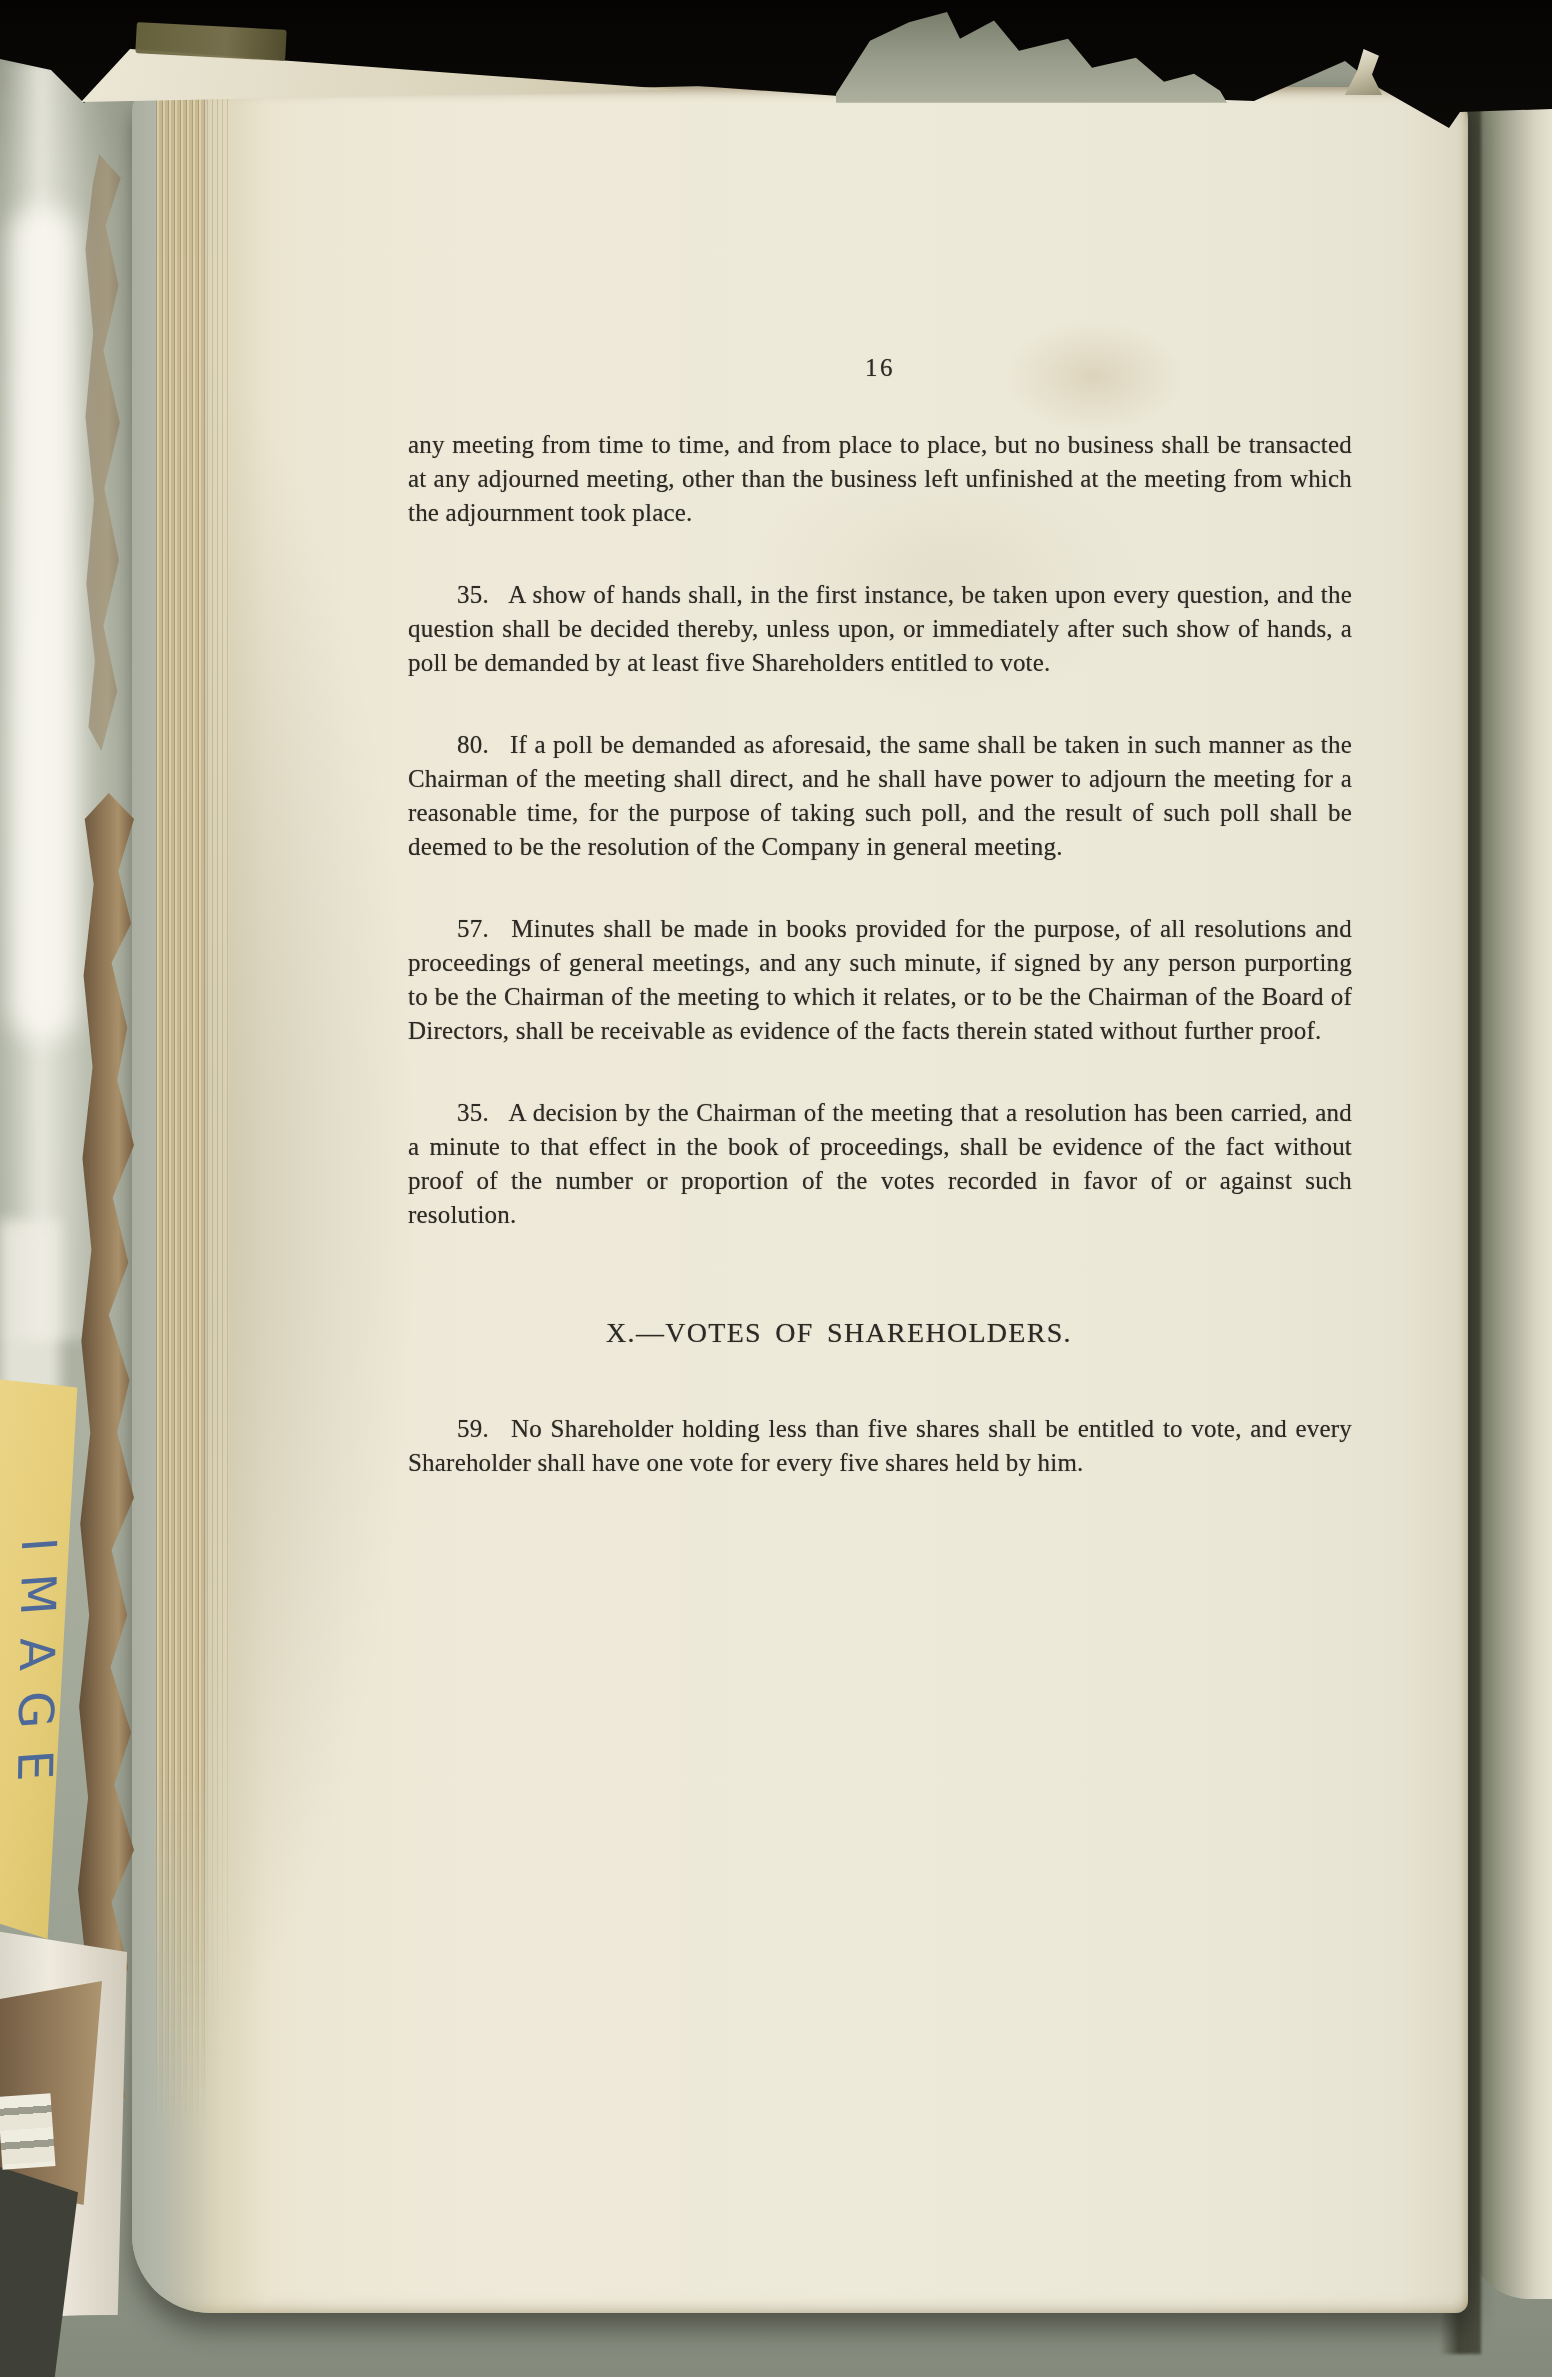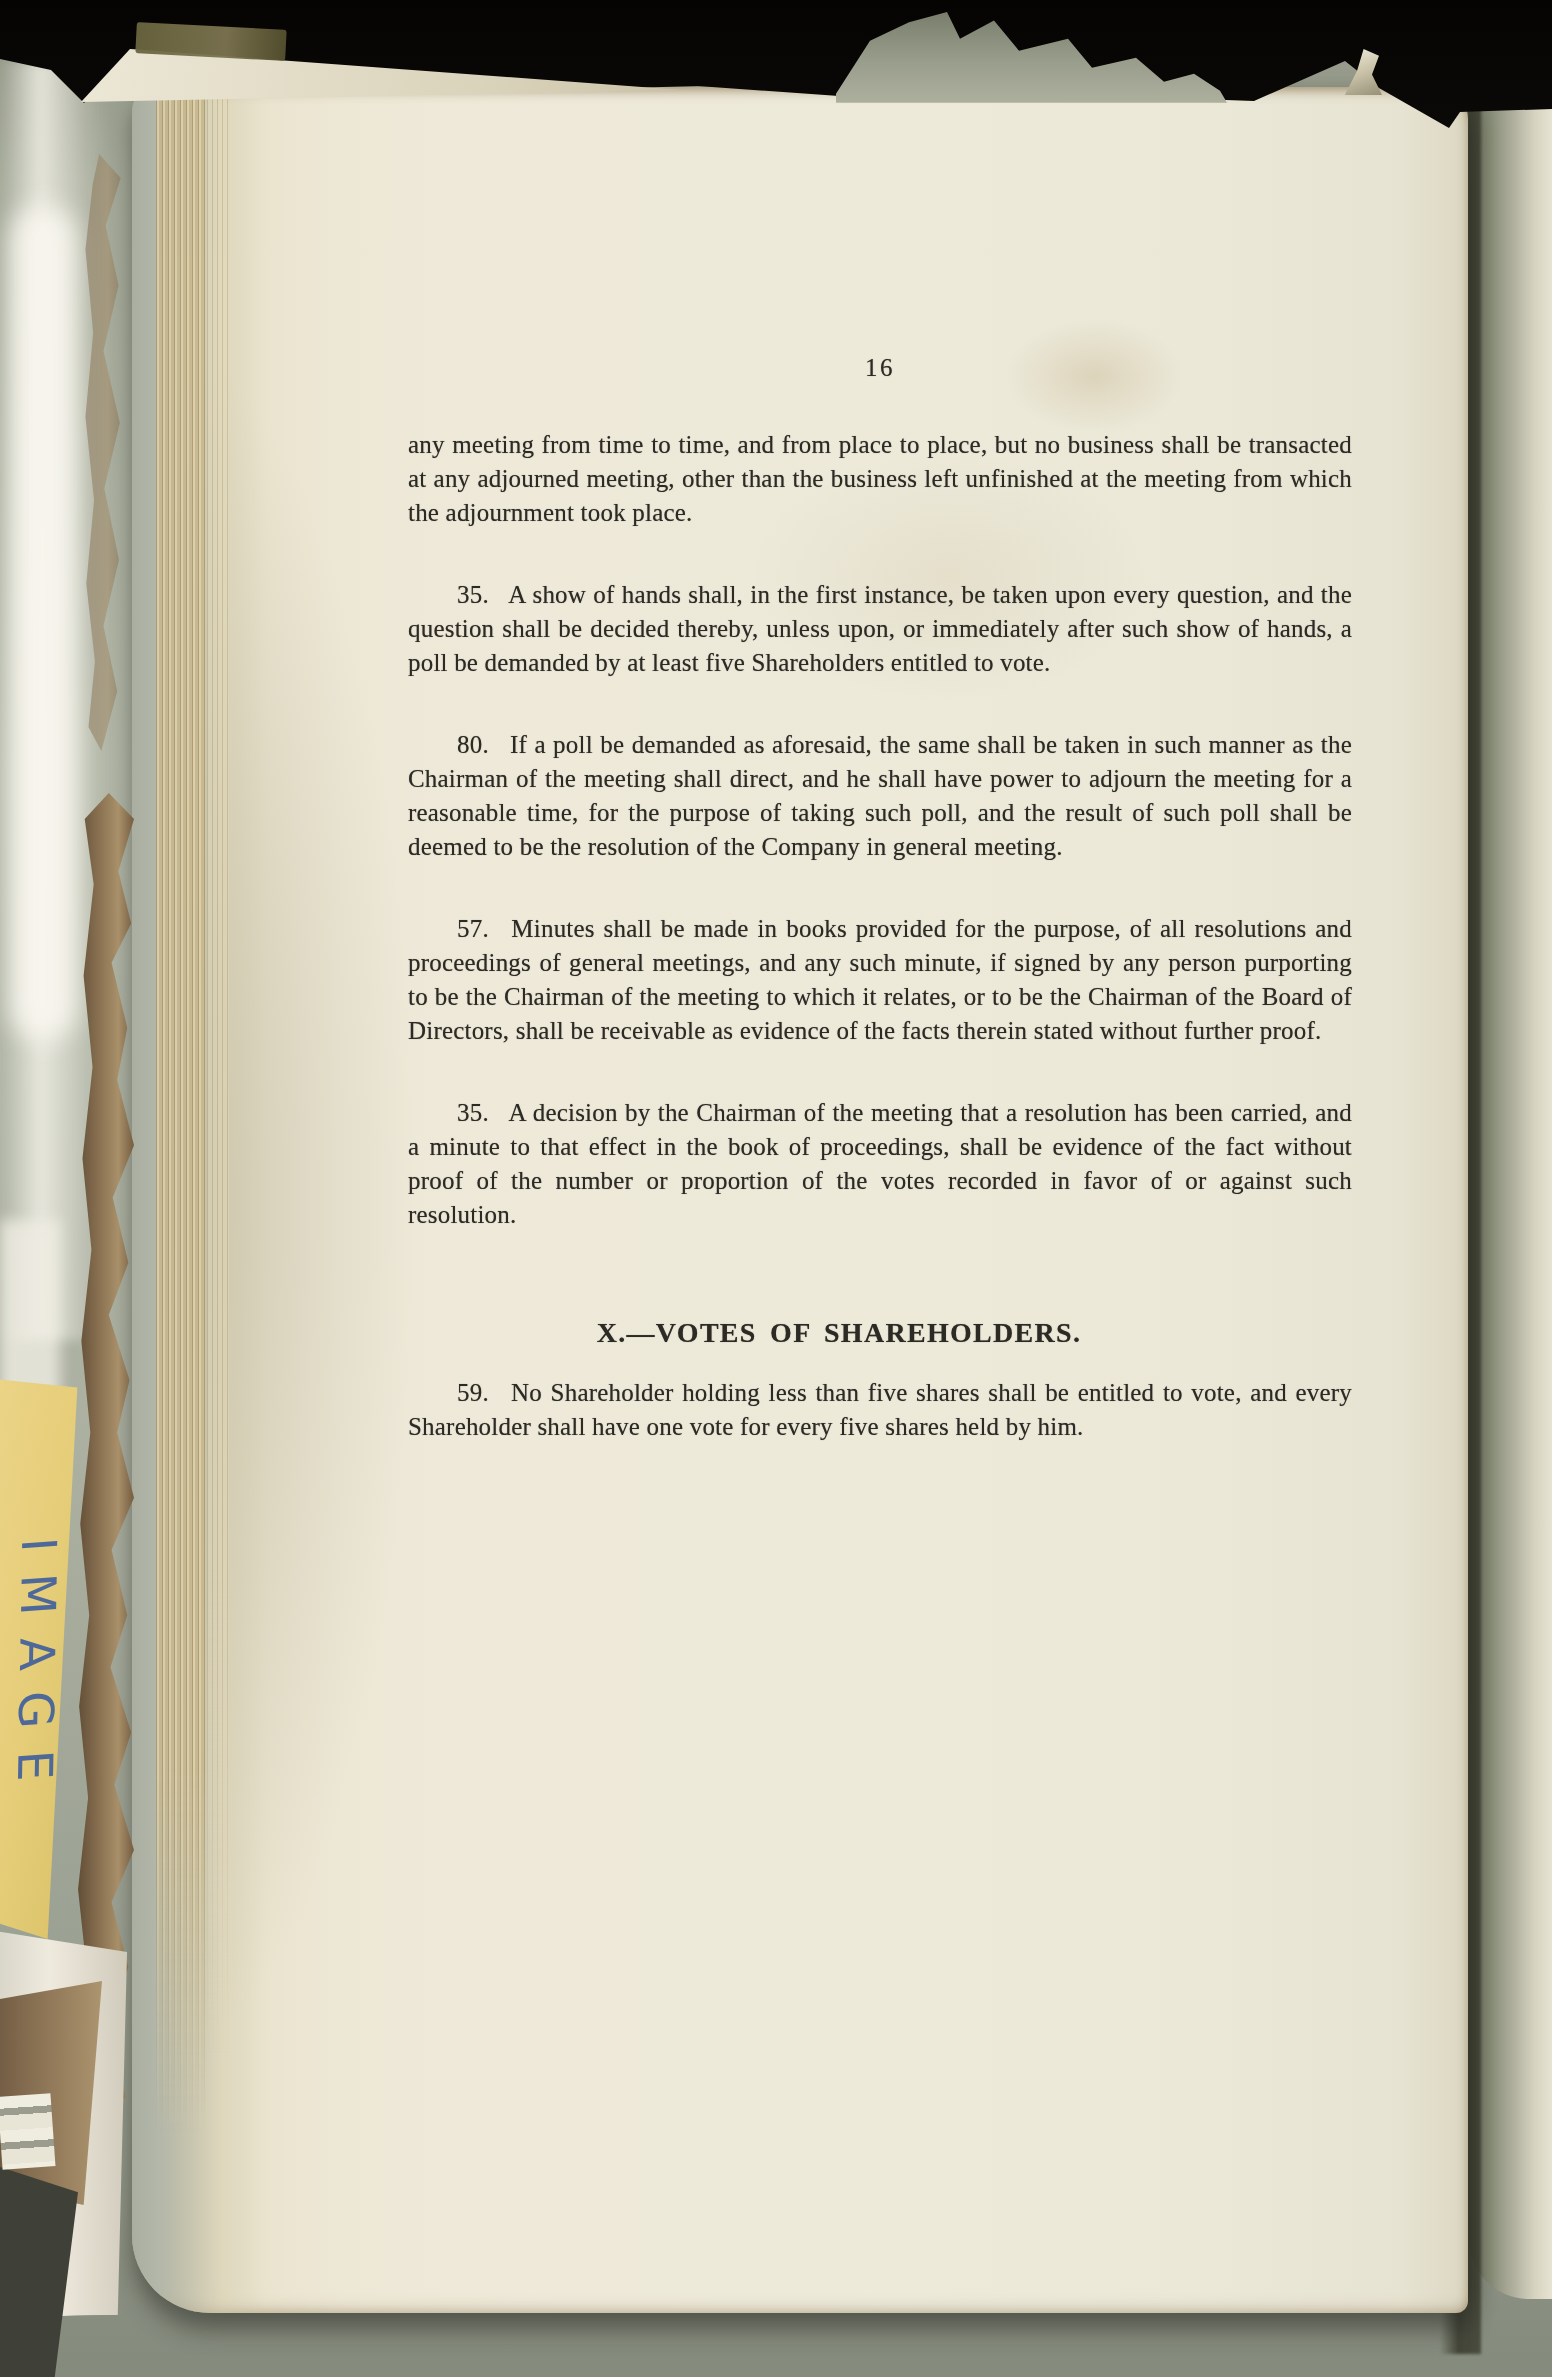--- a/index.html
+++ b/index.html
@@ -99,22 +99,22 @@
   
   .text-column{position:absolute;left:276px;top:264px;width:944px;
     color:#2c2a24;font-size:25px;line-height:34px;letter-spacing:0.2px;
     text-shadow:0 0 0.9px rgba(44,42,36,.55);}
   .pageno{text-align:center;letter-spacing:2.6px;margin:0 0 43px 0;}
   .text-column p{margin:0;text-align:justify;}
   p.cont{text-indent:0;}
   p.art{margin-top:48px;text-indent:49px;}
   .artnum{padding-right:13.6px;}
   .section-heading{margin:82px 0 0 0;text-align:center;font-size:28px;line-height:38px;
-    letter-spacing:1.3px;word-spacing:5.1px;font-weight:bold;transform:translateX(-41px);}
-  p.after-head{margin-top:24px;text-indent:49px;}
+    letter-spacing:1.3px;word-spacing:5.1px;font-weight:normal;transform:translateX(-41px);}
+  p.after-head{margin-top:60px;text-indent:49px;}
 </style>
 </head>
 <body>
 
 <div id="stage">
 
   <div class="left-light"></div>
   <div class="left-light2"></div>
   <div class="left-light3"></div>
 

